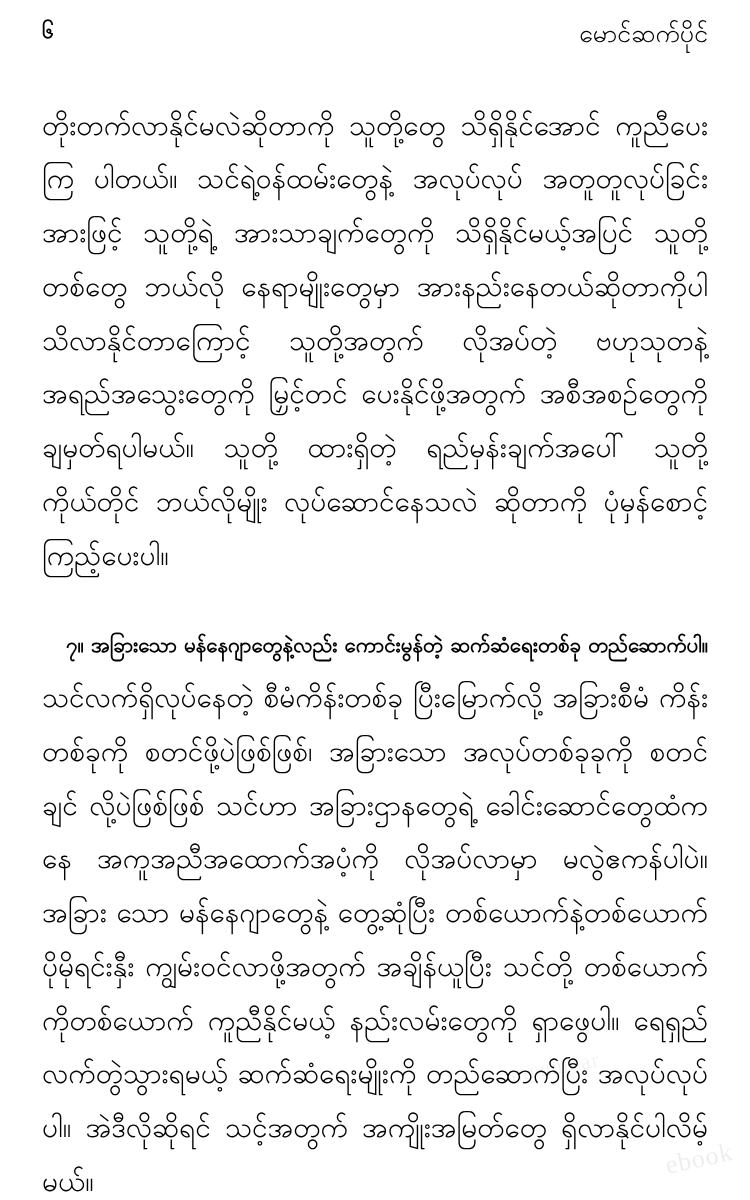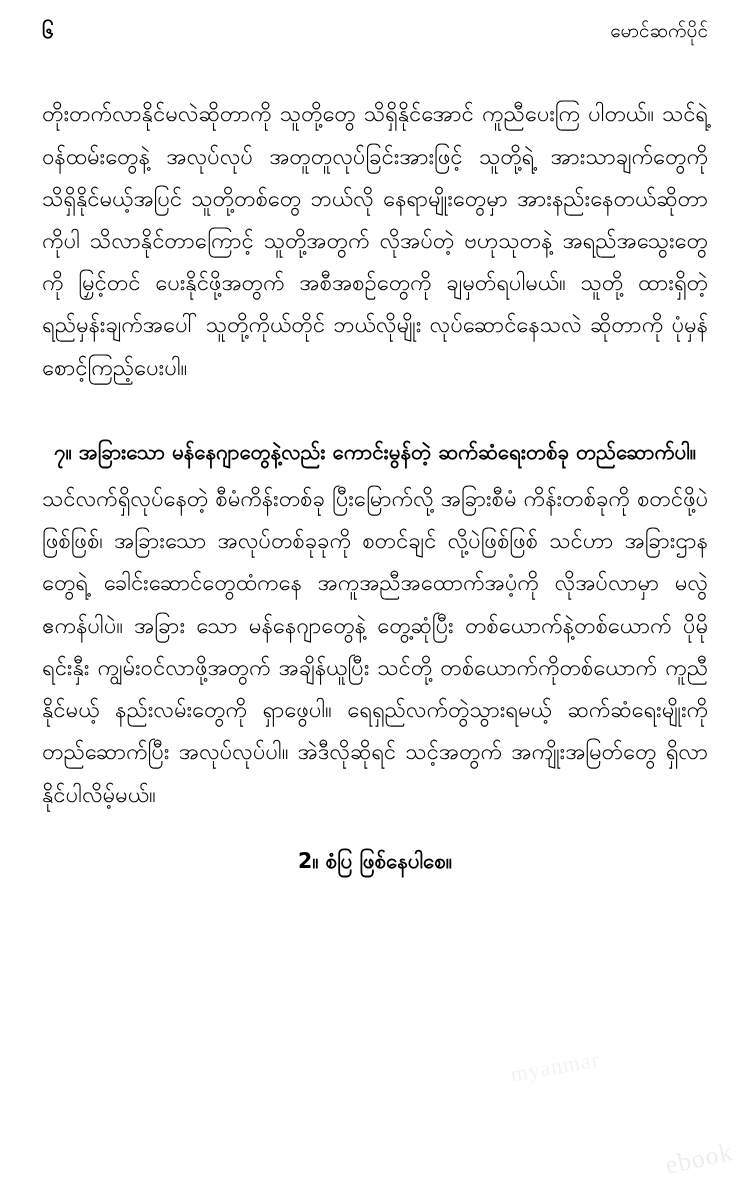--- a/index.html
+++ b/index.html
@@ -29,39 +29,39 @@
     font-size: 19px;
     line-height: 1.3;
     margin-bottom: 48px;
   }
   .header .page-number {
     font-size: 21px;
     font-weight: 600;
     letter-spacing: 0;
   }
   .header .running-title {
-    font-size: 19px;
+    font-size: 25px;
   }
   p.body-text {
-    font-size: 22px;
+    font-size: 28px;
     line-height: 1.92;
     text-align: justify;
     text-justify: inter-word;
     margin: 0 0 34px 0;
     word-spacing: -0.5px;
   }
   p.body-text:last-child {
     margin-bottom: 0;
   }
   h2.section-heading {
     font-size: 20.5px;
     font-weight: bold;
     line-height: 1.9;
     margin: 0 0 6px 0;
-    text-align: center;
+    text-align: right;
   }
   .block {
     margin-bottom: 10px;
   }
   .spacer-lg {
     height: 34px;
   }
   .spacer-sm {
     height: 16px;
   }

